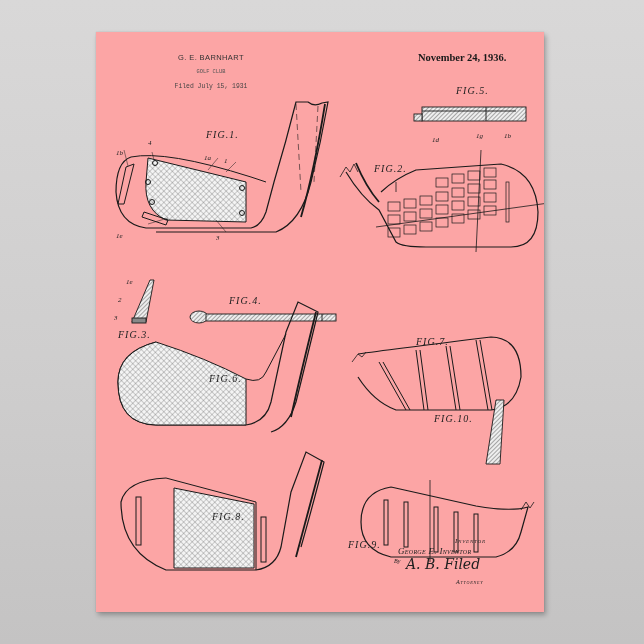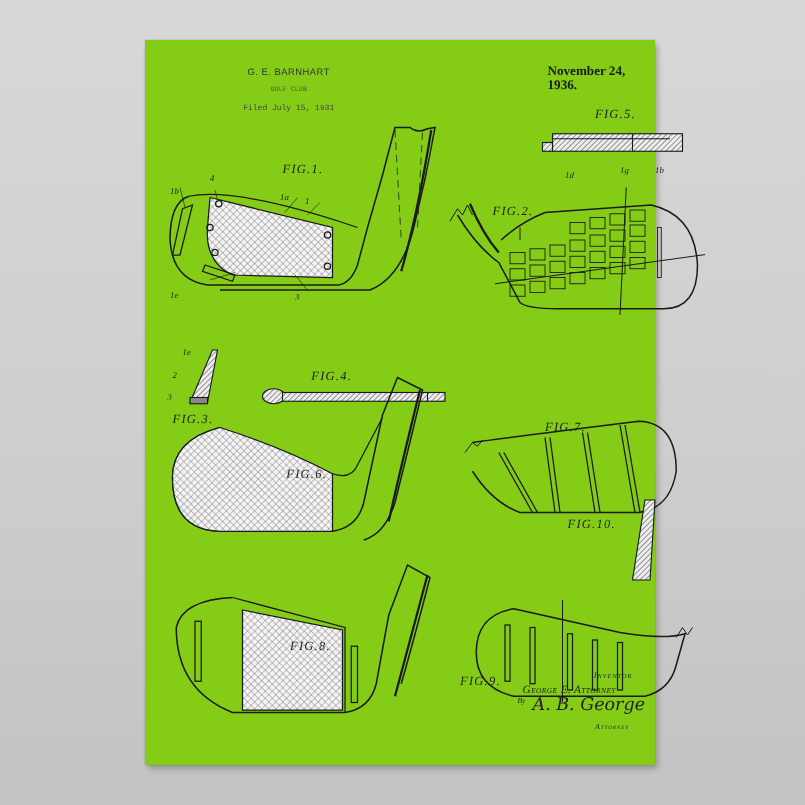--- a/index.html
+++ b/index.html
@@ -3,22 +3,22 @@
 <meta charset="utf-8">
 <style>
   html, body { margin:0; padding:0; }
   body {
     width:644px; height:644px; overflow:hidden;
     background: linear-gradient(180deg, #d9d8d8 0%, #cfcece 55%, #c4c3c3 100%);
     position:relative;
     font-family: "Liberation Serif", serif;
   }
   .poster {
-    position:absolute; left:116px; top:32px; width:408px; height:580px;
-    background:#84cc16;
+    position:absolute; left:96px; top:32px; width:448px; height:580px;
+    background:#fca5a5;
     box-shadow: 2px 3px 5px rgba(0,0,0,0.28), 0 0 1px rgba(0,0,0,0.2);
   }
   .hdr-name {
     position:absolute; left:50px; top:21px; width:130px; text-align:center;
     font-family:"Liberation Sans", sans-serif; font-size:7.5px; color:#333; letter-spacing:0.4px;
   }
   .hdr-title {
     position:absolute; left:50px; top:37px; width:130px; text-align:center;
     font-family:"Liberation Mono", monospace; font-size:5.4px; color:#555;
   }
@@ -184,17 +184,17 @@
         <rect x="308" y="470" width="4" height="45"></rect>
         <rect x="338" y="475" width="4" height="45"></rect>
         <rect x="358" y="480" width="4" height="40"></rect>
         <rect x="378" y="482" width="4" height="38"></rect>
       <path d="M334 448 L334 530" stroke-width="0.8"></path>
     </g>
     <text class="fig" x="252" y="516">FIG.9.</text>
   </svg>
 
   <div class="sig sig-inventor-label">Inventor</div>
-  <div class="sig sig-inventor-name">George E. Attorney</div>
+  <div class="sig sig-inventor-name">George E. Inventor</div>
   <div class="sig sig-by">By</div>
-  <div class="sig sig-attorney-name">A. B. George</div>
+  <div class="sig sig-attorney-name">A. B. Filed</div>
   <div class="sig sig-attorney-label">Attorney</div>
 </div>
 
 </body></html>

